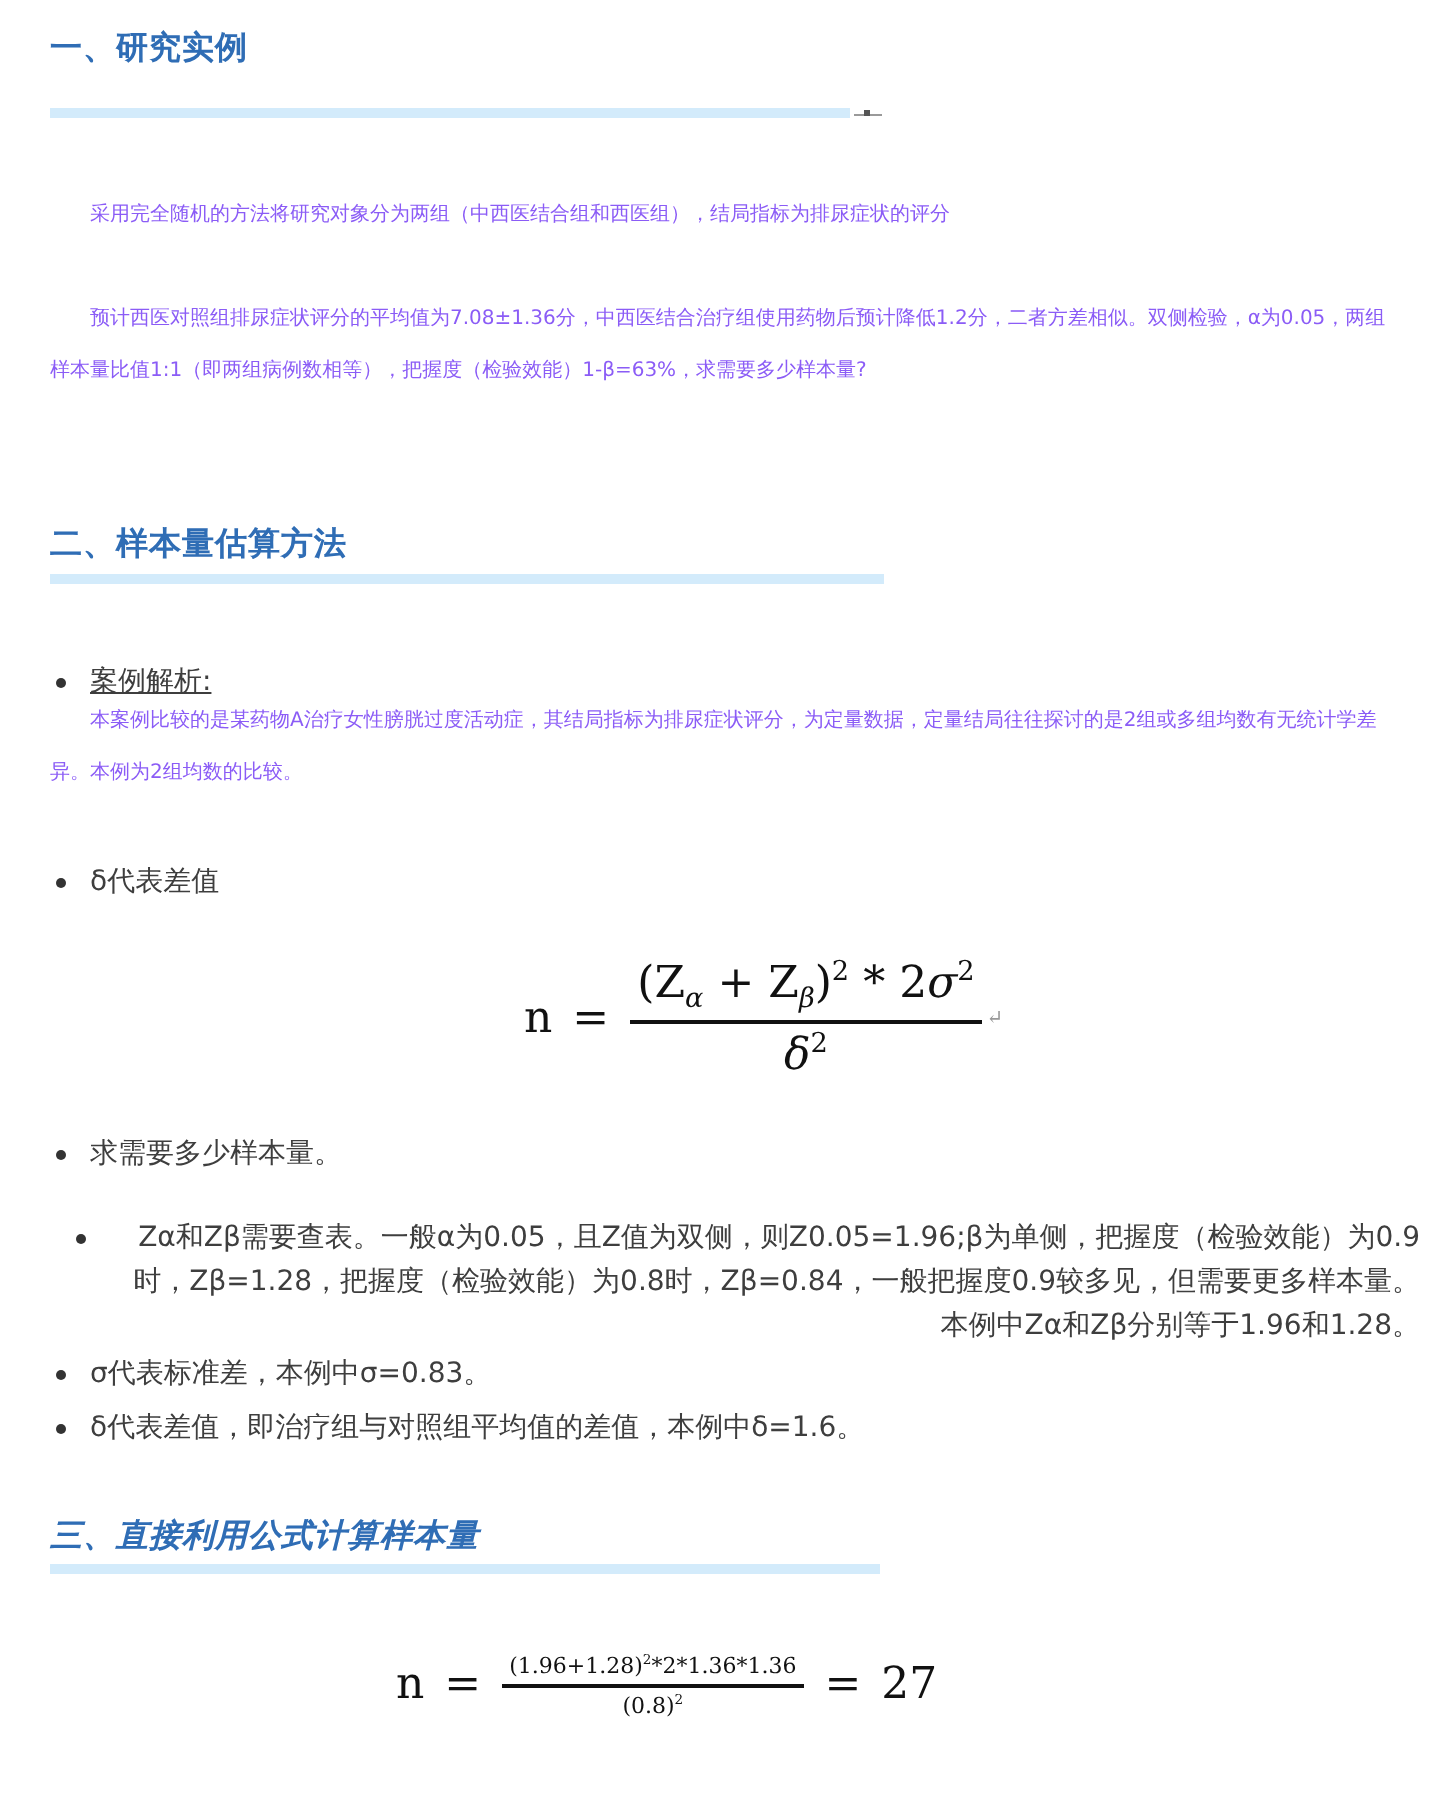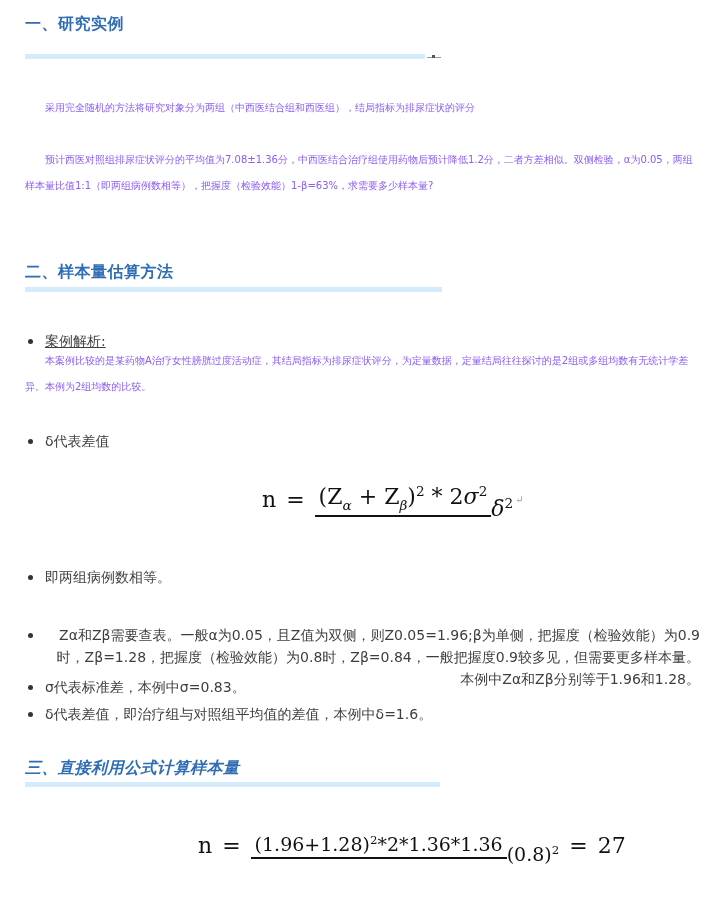--- a/index.html
+++ b/index.html
@@ -37,23 +37,23 @@
   .bullet::before {
     content: ""; position: absolute; left: -17px; top: 9px;
     width: 5px; height: 5px; border-radius: 50%; background: #333;
   }
   .underline { text-decoration: underline; }
   .formula {
     position: absolute;
     font-family: "DejaVu Serif", "Liberation Serif", serif;
     color: #111; display: flex; align-items: center;
   }
-  .frac { display: inline-flex; flex-direction: row; align-items: center; }
+  .frac { display: inline-flex; flex-direction: column; align-items: center; }
   .frac .num { padding: 0 4px 2px 4px; border-bottom: 2px solid #111; }
-  .frac .den { padding-top: 17px; }
+  .frac .den { padding-top: 2px; }
   .it { font-style: italic; }
   sub, sup { font-size: 0.62em; }
   .return-mark { font-size: 10px; color: #999; margin-left: 2px; align-self: center; }
 </style>
 </head>
 <body>
 
 <div class="heading" style="top:14px;text-align:center;">一、研究实例</div>
 <div class="hbar" style="top:54px; width:400px;"></div>
 <div class="anchor-mark" style="left:427px; top:57px;"></div>
@@ -81,32 +81,32 @@
       <span>Z</span><sub class="it">β</sub>)<sup>2</sup>
       <span>* 2</span><span class="it">σ</span><sup>2</sup>
     </span>
     <span class="den">
       <span class="it">δ</span><sup>2</sup>
     </span>
   </span>
   <span class="return-mark">↵</span>
 </div>
 
-<div class="bullet" style="top:566px;">即两组病例数相等。</div>
-<div class="bullet" style="top:624px; width:655px;">Zα和Zβ需要查表。一般α为0.05，且Z值为双侧，则Z0.05=1.96;β为单侧，把握度（检验效能）为0.9时，Zβ=1.28，把握度（检验效能）为0.8时，Zβ=0.84，一般把握度0.9较多见，但需要更多样本量。本例中Zα和Zβ分别等于1.96和1.28。</div>
+<div class="bullet" style="top:566px;">求需要多少样本量。</div>
+<div class="bullet" style="top:608px; width:655px;margin-left:10px;">Zα和Zβ需要查表。一般α为0.05，且Z值为双侧，则Z0.05=1.96;β为单侧，把握度（检验效能）为0.9时，Zβ=1.28，把握度（检验效能）为0.8时，Zβ=0.84，一般把握度0.9较多见，但需要更多样本量。本例中Zα和Zβ分别等于1.96和1.28。</div>
 <div class="bullet" style="top:676px;">σ代表标准差，本例中σ=0.83。</div>
 <div class="bullet" style="top:703px;">δ代表差值，即治疗组与对照组平均值的差值，本例中δ=1.6。</div>
 
 <div class="heading" style="top:758px;font-style:italic;">三、直接利用公式计算样本量</div>
 <div class="hbar" style="top:782px; width:415px;"></div>
 
 <div class="formula" style="left:198px; top:826px; font-size:22px;">
   <span>n</span>
   <span style="margin:0 10px;">=</span>
-  <span class="frac" style="font-size:19px;">
+  <span class="frac" style="font-size:11px;">
     <span class="num">
       <span>(1.96+1.28)</span><sup>2</sup><span>*2*1.36*1.36</span>
     </span>
     <span class="den">
       <span>(0.8)</span><sup>2</sup>
     </span>
   </span>
   <span style="margin:0 10px;">=</span>
   <span>27</span>
 </div>

